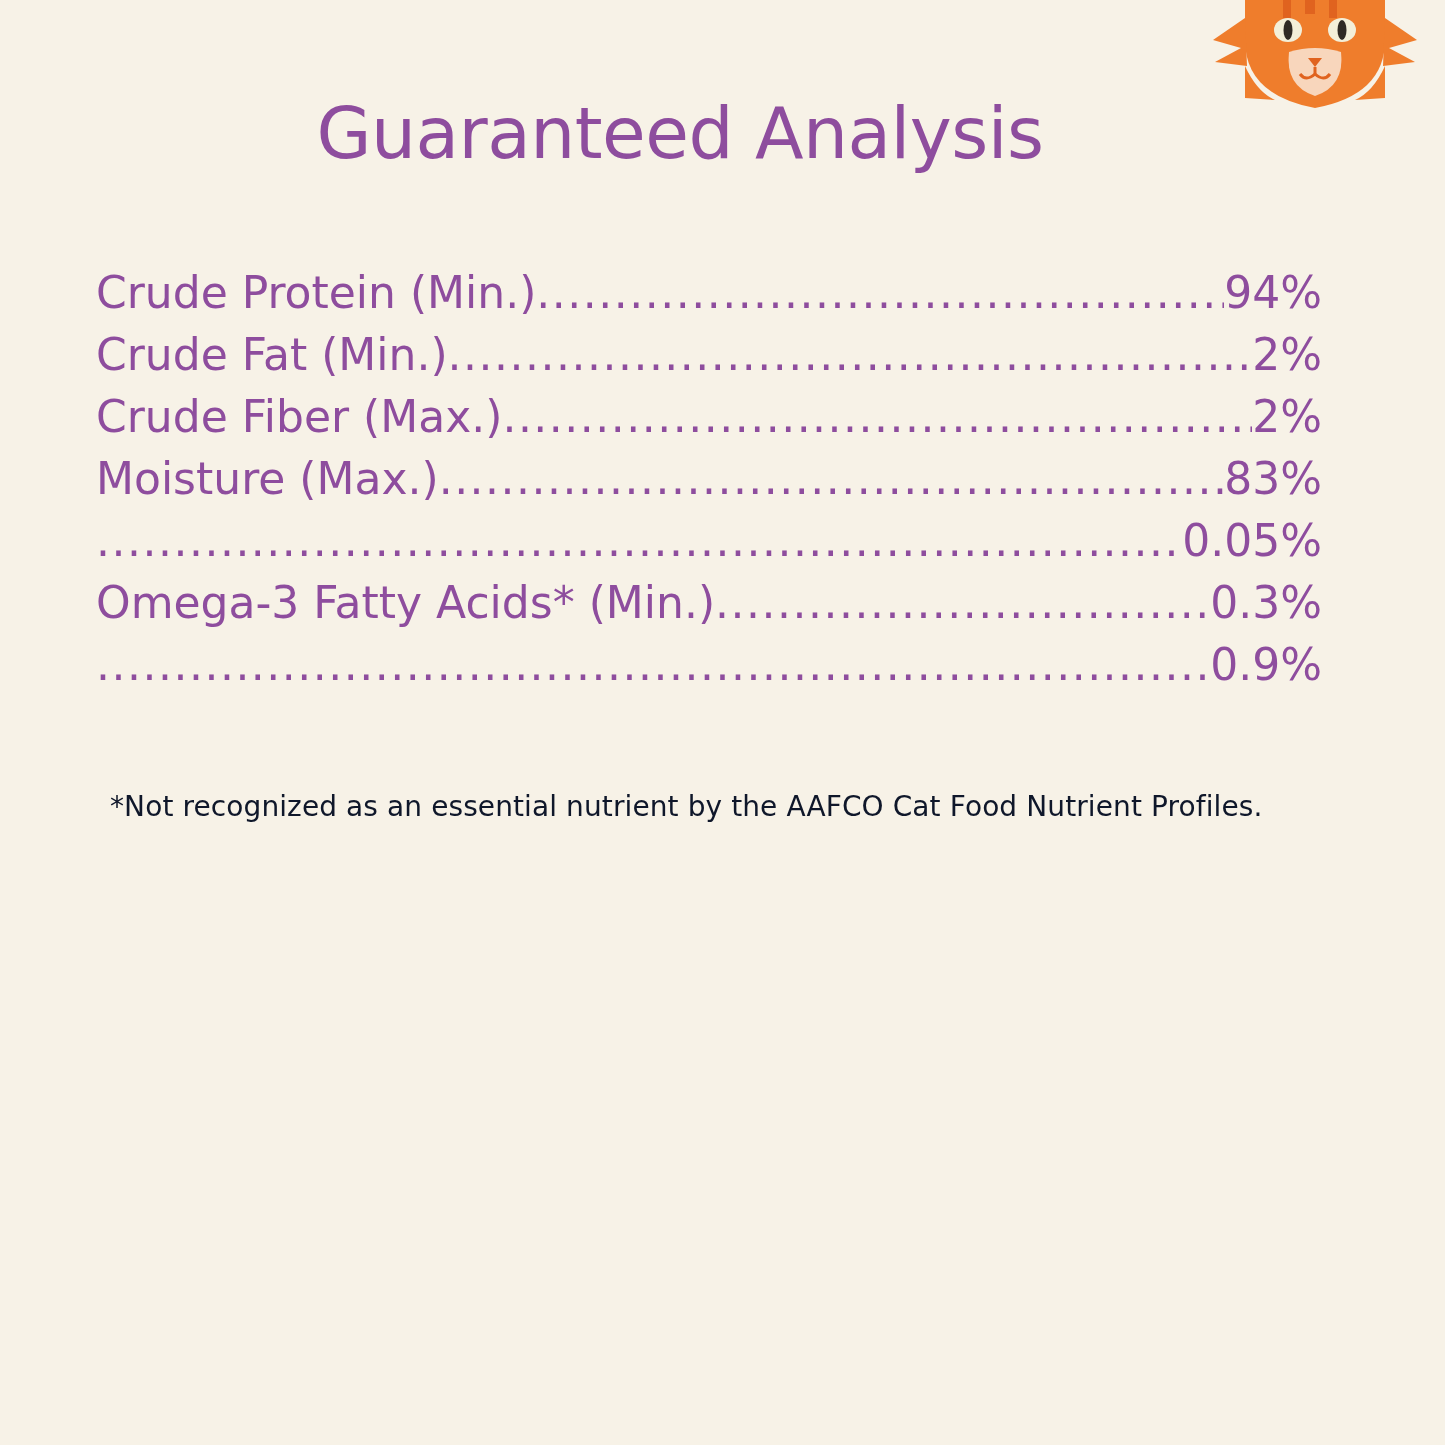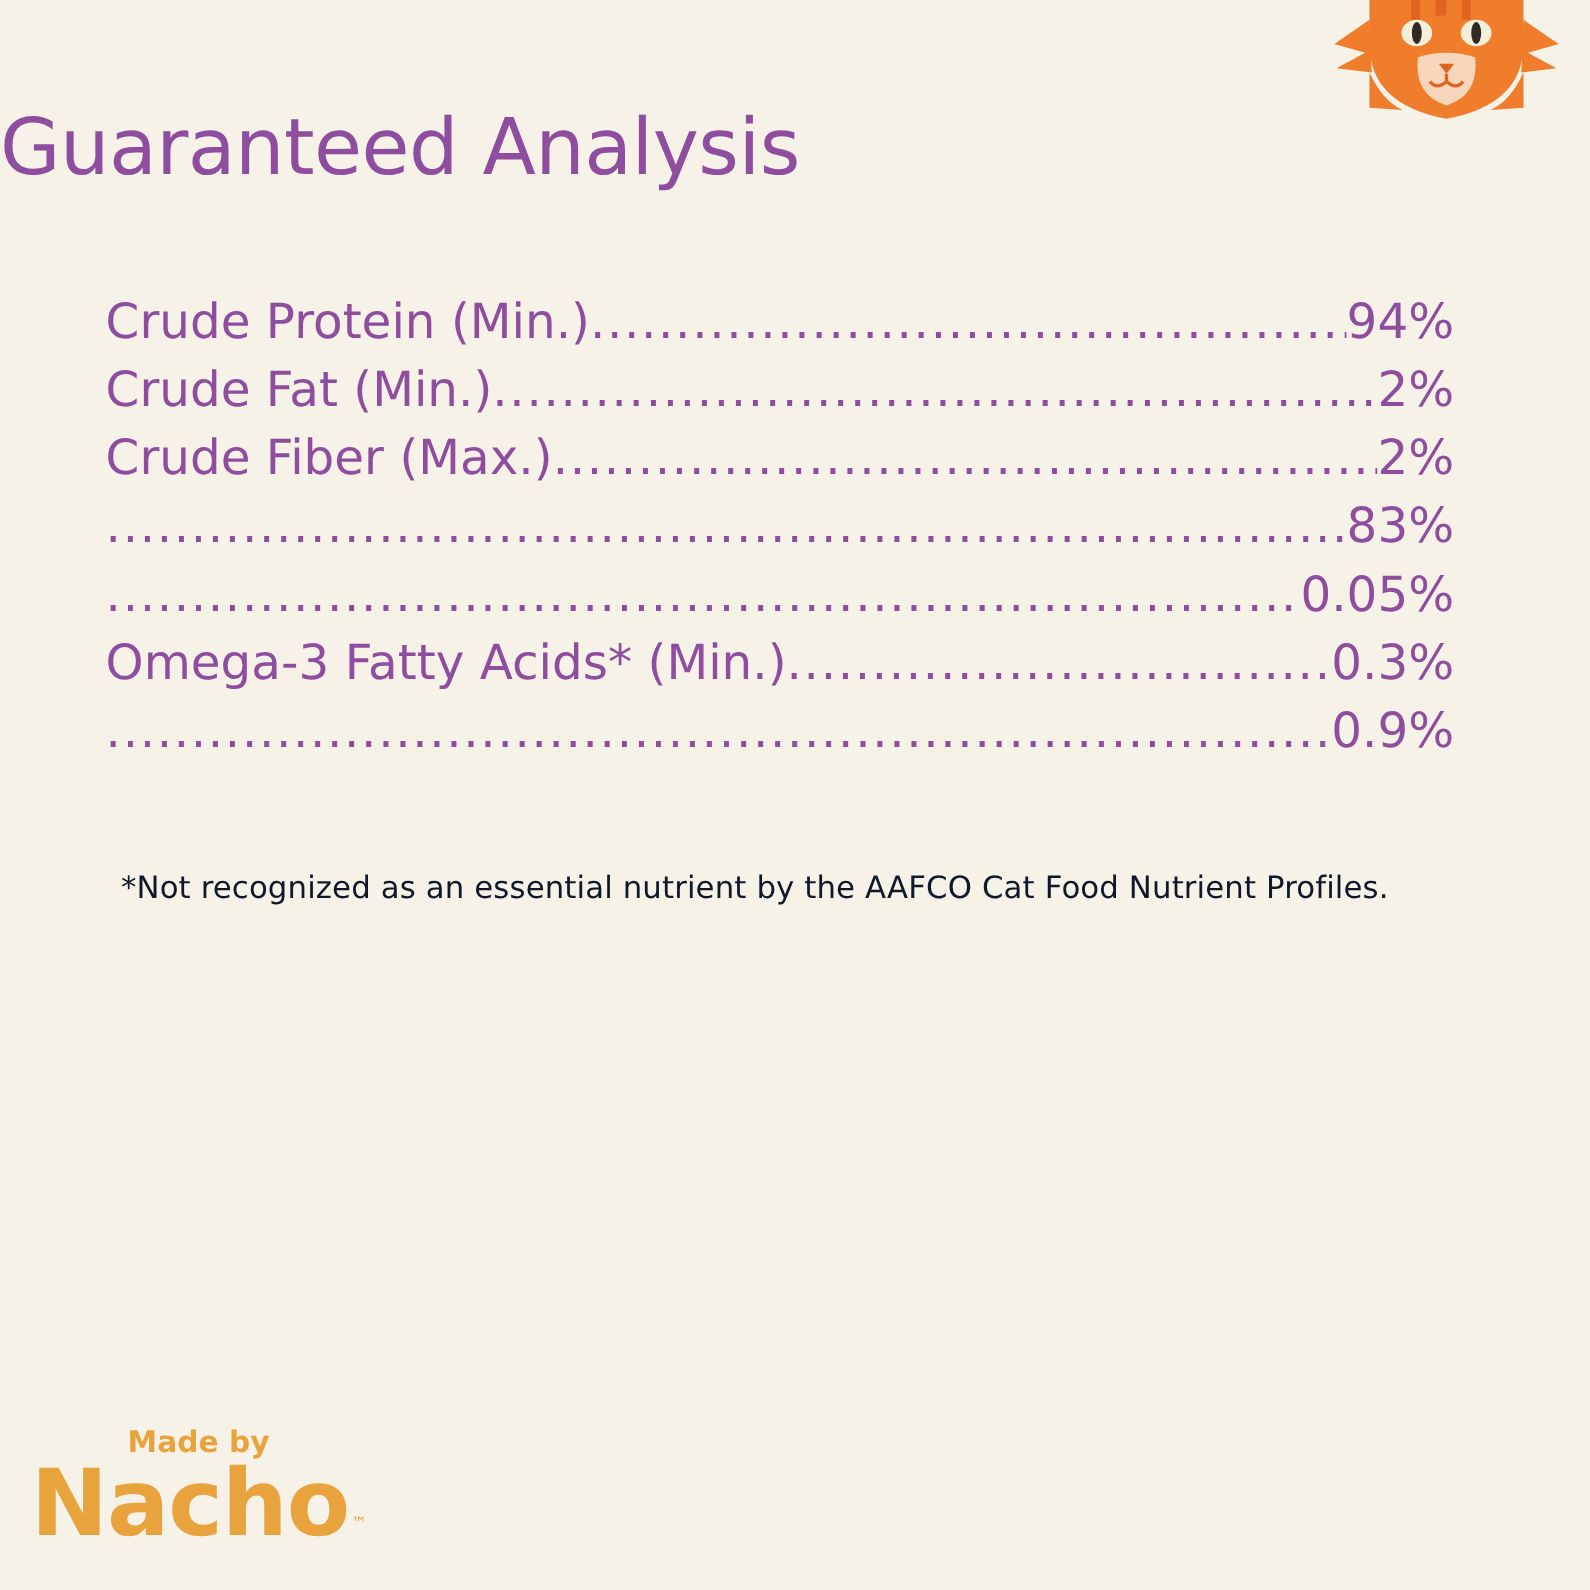--- a/index.html
+++ b/index.html
@@ -31,21 +31,21 @@
     height: 150px;
     pointer-events: none;
   }
 
   
   .title {
     position: absolute;
     top: 92px;
     left: 0;
     width: 1360px;
-    text-align: left;
+    text-align: center;
     font-family: "DejaVu Sans", sans-serif;
     font-size: 71px;
     font-weight: 400;
     letter-spacing: -0.5px;
     color: #8e4d9e;
   }
 
   
   .analysis {
     position: absolute;
@@ -176,20 +176,21 @@
       <span class="value">2%</span>
     </div>
 
     <div class="row">
       <span class="label">Crude Fiber (Max.)</span>
       <span class="leader">.................................................................................................................</span>
       <span class="value">2%</span>
     </div>
 
     <div class="row">
+      <span class="label">Moisture (Max.)</span>
       <span class="leader">.................................................................................................................</span>
       <span class="value">83%</span>
     </div>
 
     <div class="row">
       <span class="leader">.................................................................................................................</span>
       <span class="value">0.05%</span>
     </div>
 
     <div class="row">
@@ -200,18 +201,14 @@
 
     <div class="row">
       <span class="leader">.................................................................................................................</span>
       <span class="value">0.9%</span>
     </div>
 
   </div>
 
   <div class="footnote">*Not recognized as an essential nutrient by the AAFCO Cat Food Nutrient Profiles.</div>
 
-  <div class="brand">
-    <div class="made-by">Made by</div>
-    <span class="nacho">Nacho</span><span class="tm">™</span>
-  </div>
 
 </div>
 
 </body></html>

